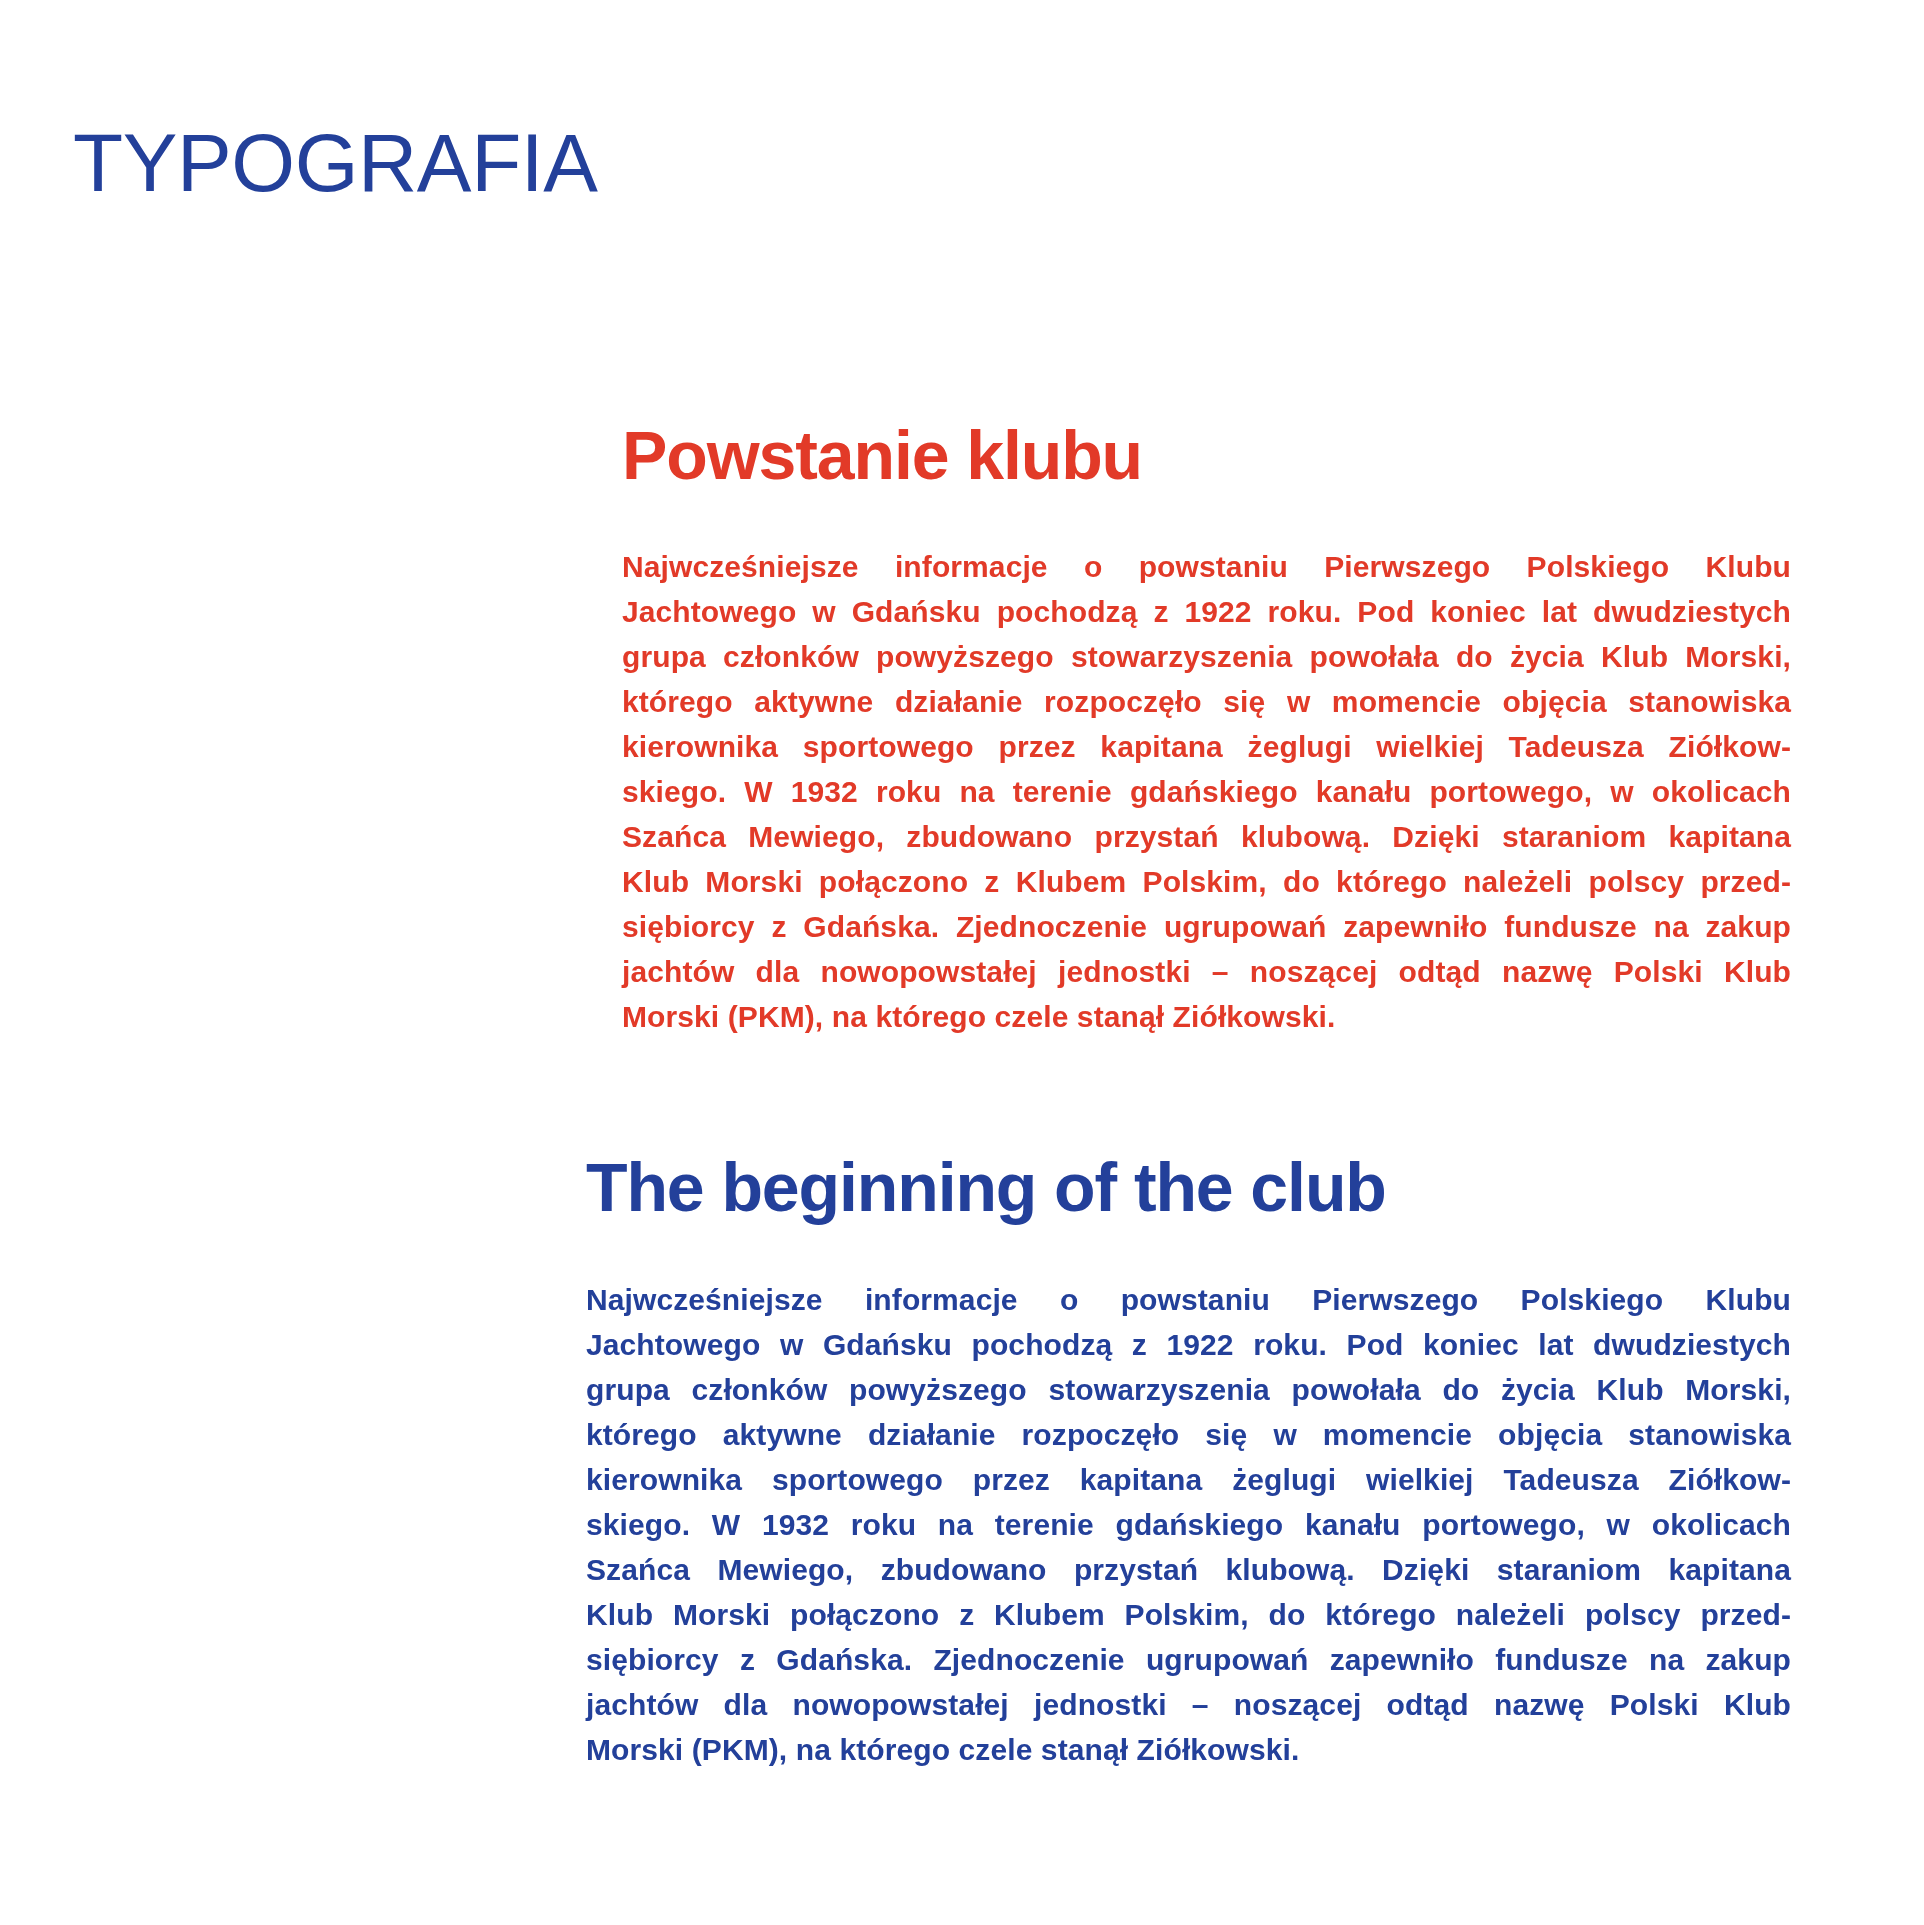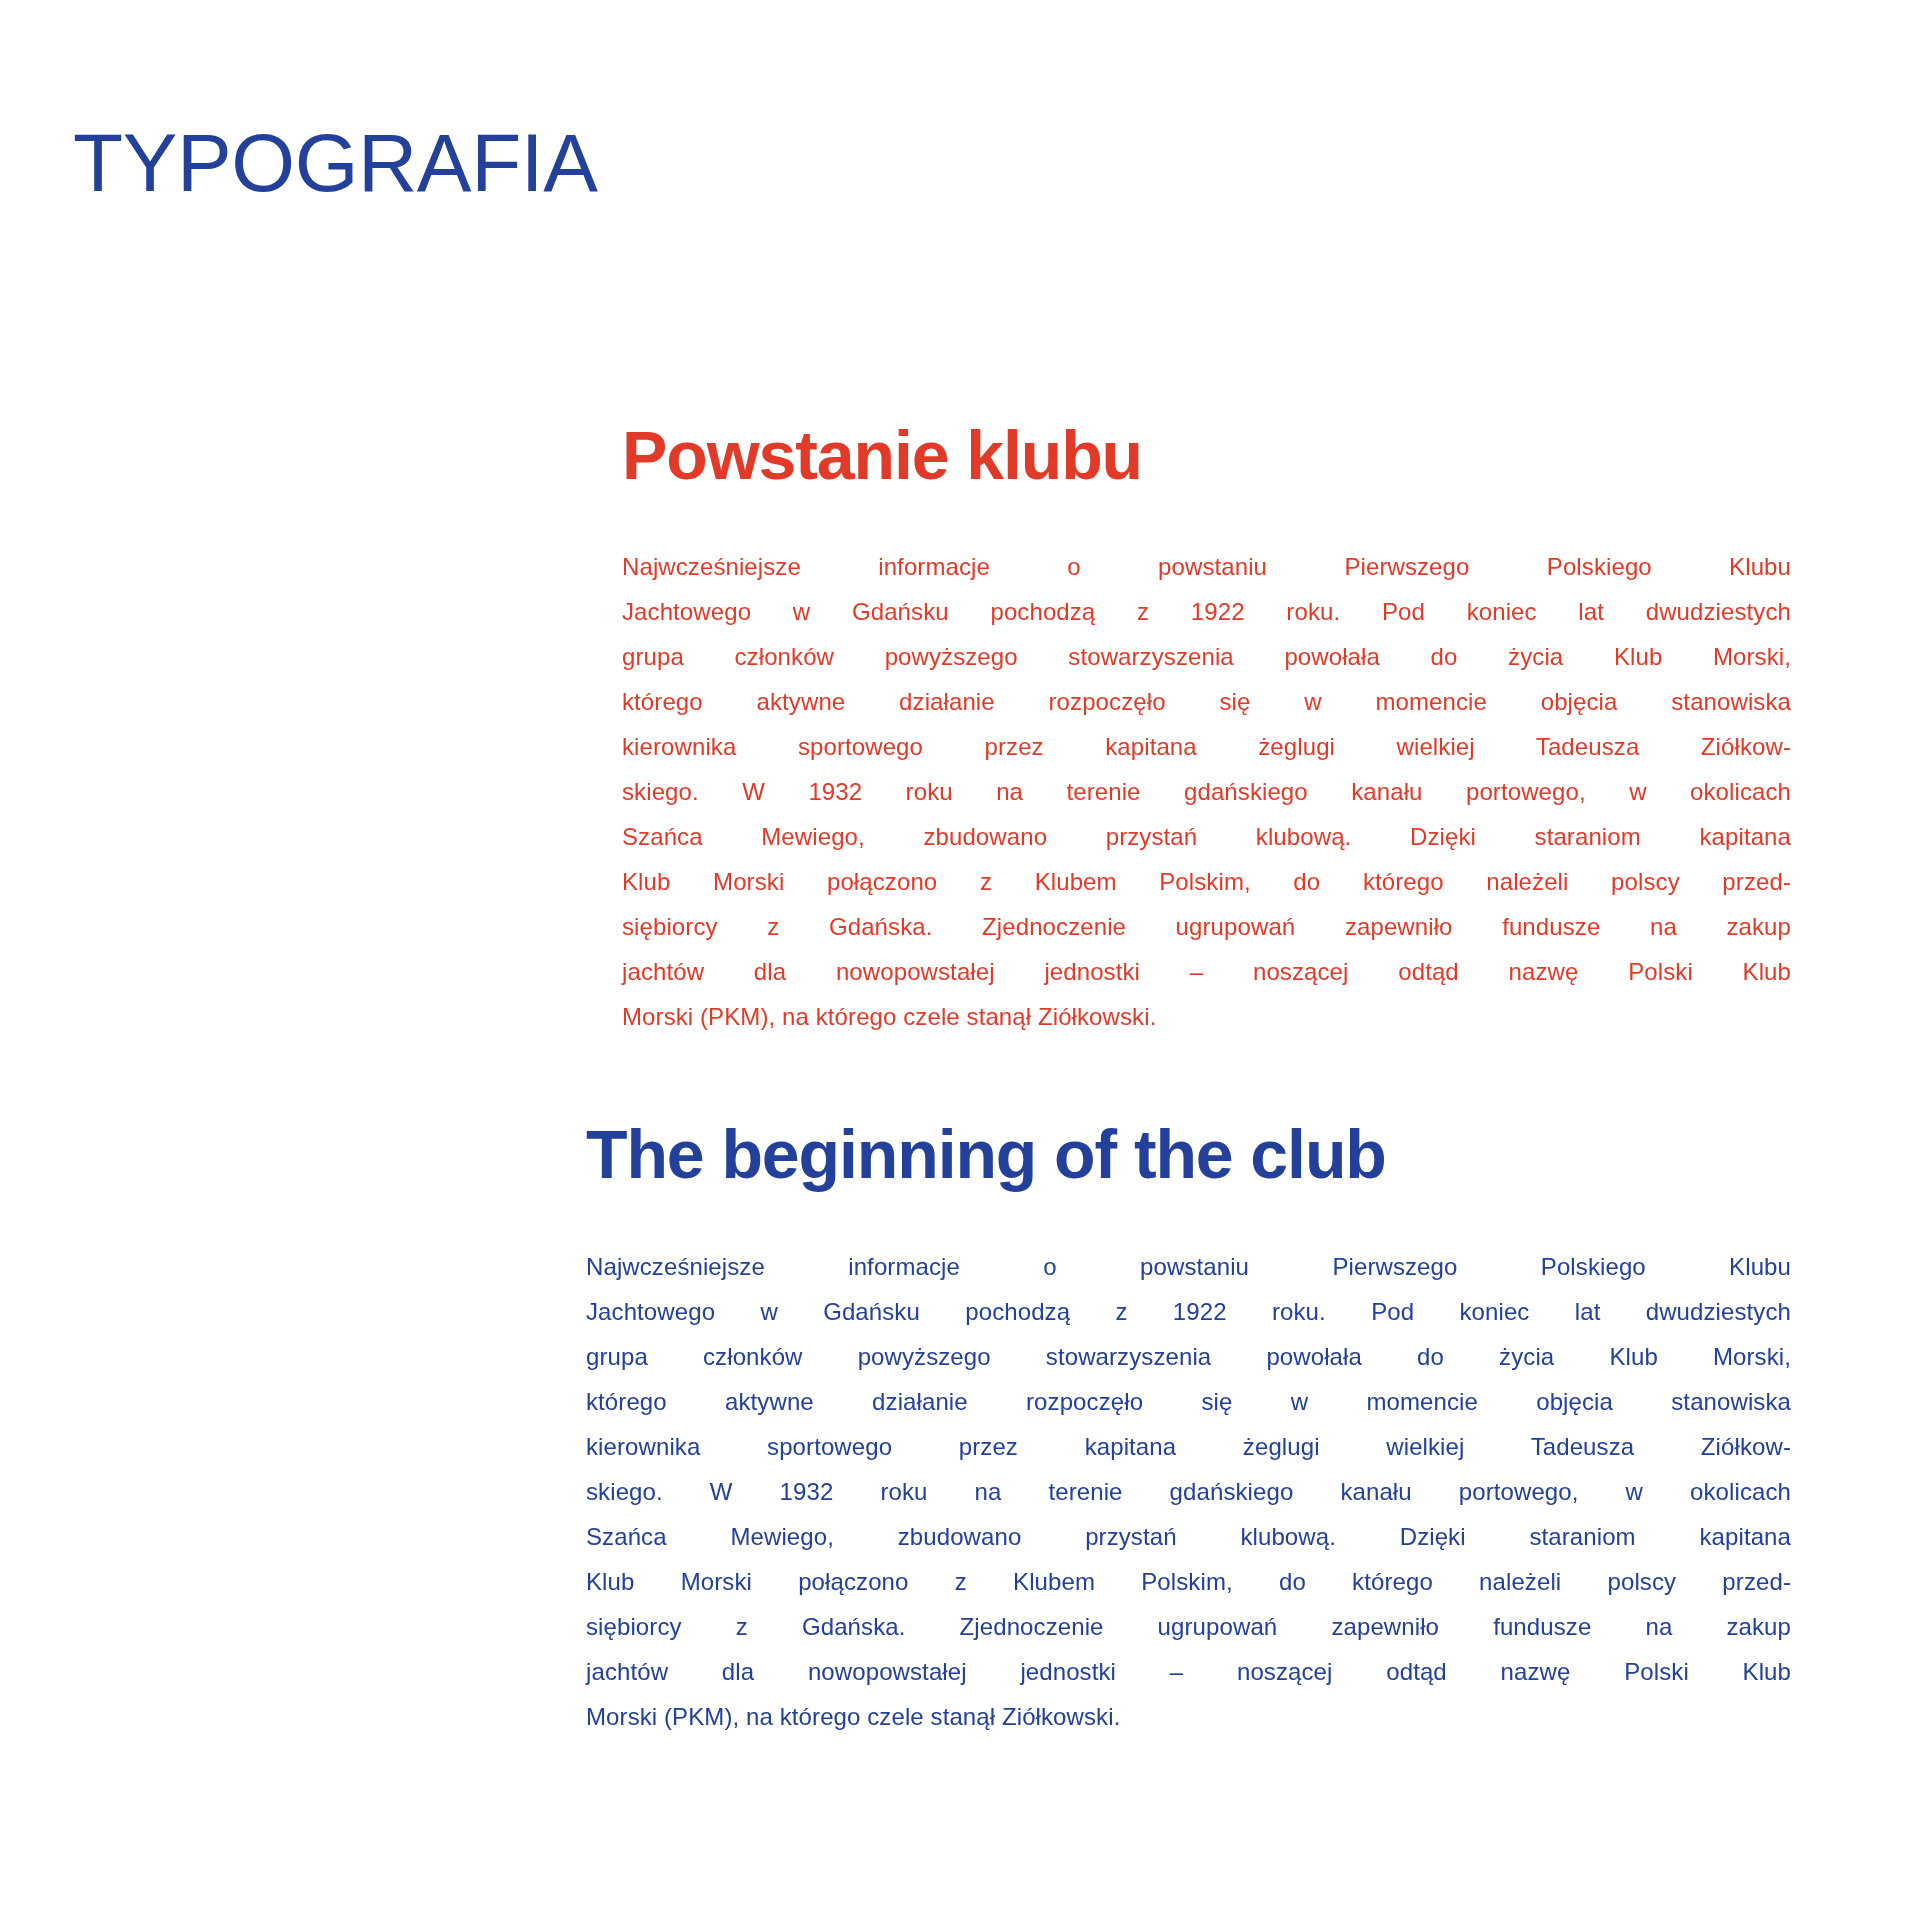--- a/index.html
+++ b/index.html
@@ -38,36 +38,36 @@
 
   
   .specimen-column {
     position: absolute;
     left: 586px;
     top: 419px;
     width: 1205px;
   }
 
   .specimen-block + .specimen-block {
-    margin-top: 79px;
+    margin-top: 112px;
   }
 
   .sample-heading {
     font-size: 68px;
     line-height: 1.08;
     font-weight: 700;
     letter-spacing: -1.1px;
     margin: 0 0 52px 0;
     white-space: nowrap;
   }
 
   .sample-body {
-    font-size: 24px;
+    font-size: 30px;
     line-height: 45px;
-    font-weight: 400;
+    font-weight: 700;
     text-align: justify;
     text-justify: inter-word;
     letter-spacing: 0.1px;
     margin: 0;
     hyphens: manual;
   }
 
   .sample-body .ln {
     display: block;
     text-align: justify;

